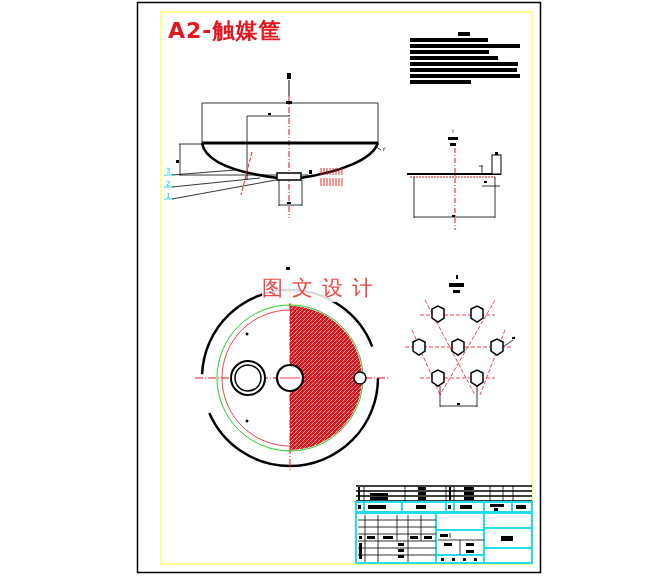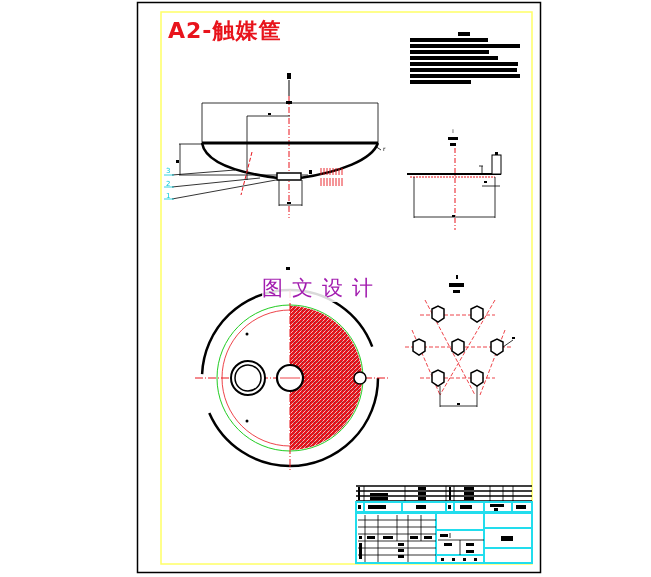--- a/index.html
+++ b/index.html
@@ -4,21 +4,21 @@
 <style>
   html, body { margin:0; padding:0; background:#ffffff; }
   body { width:651px; height:577px; position:relative; overflow:hidden; font-family:"DejaVu Sans", sans-serif; }
   #canvas { position:absolute; left:0; top:0; width:651px; height:577px; }
   .title {
     position:absolute; left:168px; top:16px; color:#e8141c;
     font-family:"DejaVu Sans", sans-serif; font-size:22px; font-weight:bold; letter-spacing:1px;text-align:center;
   }
   .watermark {
     position:absolute; left:262px; top:274px; font-family:"DejaVu Serif", serif;
-    font-size:21px; color:#a21caf; letter-spacing:9px; background:rgba(255,255,255,0.85);
+    font-size:21px; color:#ef4444; letter-spacing:9px; background:rgba(255,255,255,0.85);
   }
 </style>
 </head>
 <body>
 
 <div>
 <svg id="canvas" viewBox="0 0 651 577" xmlns="http://www.w3.org/2000/svg">
 
   <rect x="137.5" y="2.5" width="403" height="570" fill="none" stroke="#000" stroke-width="1.5"></rect>
 

